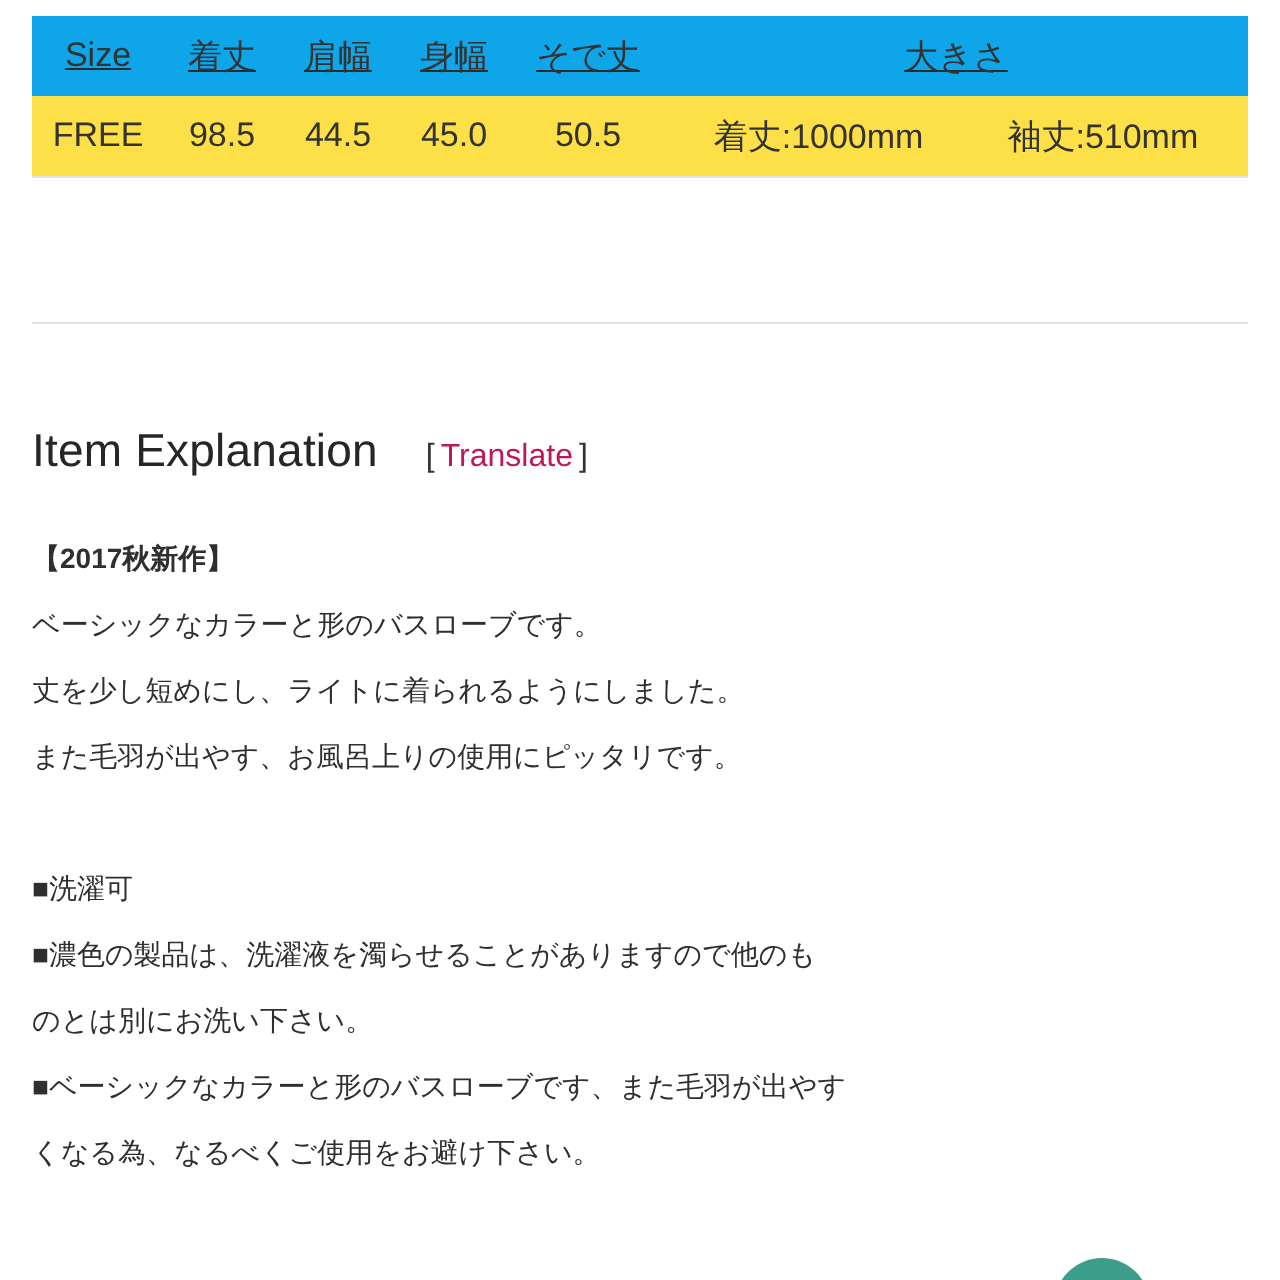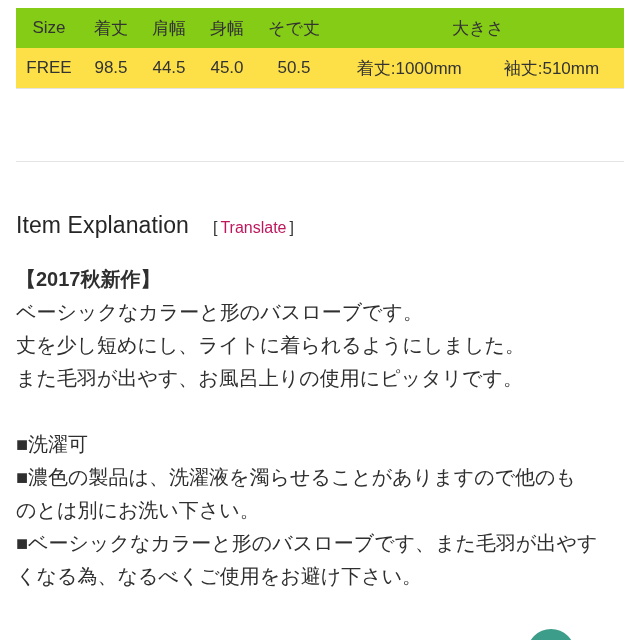--- a/index.html
+++ b/index.html
@@ -24,21 +24,22 @@
     left: 16px;
     top: 8px;
     width: 608px;
   }
   table.size-table {
     width: 100%;
     border-collapse: collapse;
     table-layout: fixed;
   }
   table.size-table thead tr {
-    background: #84cc16;
+    background: #0ea5e9;
+    text-decoration: underline;
   }
   table.size-table th,
   table.size-table td {
     font-weight: normal;
     font-size: 17px;
     color: #333333;
     padding: 0;
     height: 40px;
     vertical-align: middle;
     text-align: center;
@@ -101,21 +102,21 @@
     cursor: pointer;
     padding: 0 3px;
   }
 
   
   .body-copy {
     position: absolute;
     left: 16px;
     top: 263px;
     width: 608px;
-    font-size: 20px;
+    font-size: 14px;
     line-height: 33px;
     color: #2f2f2f;
   }
   .body-copy p {
     margin: 0;
   }
   .body-copy .lede {
     font-weight: bold;
   }
   .body-copy .spacer {

